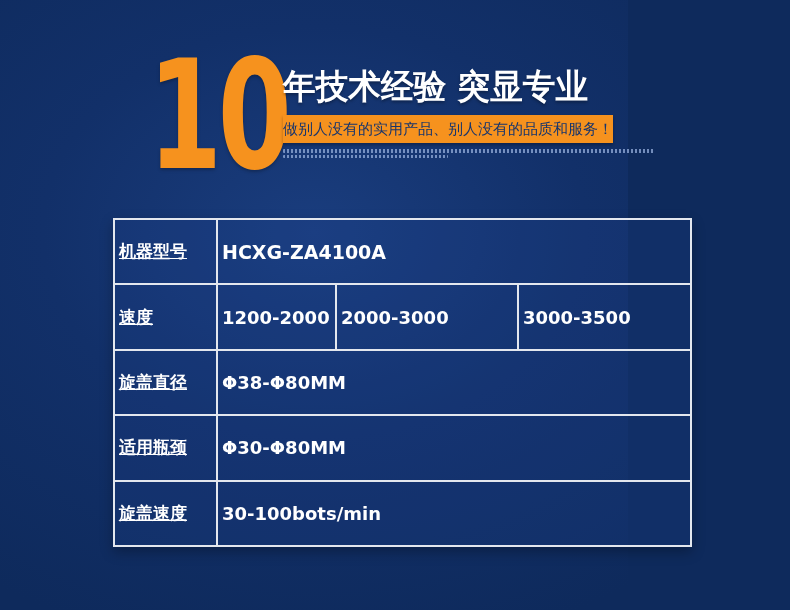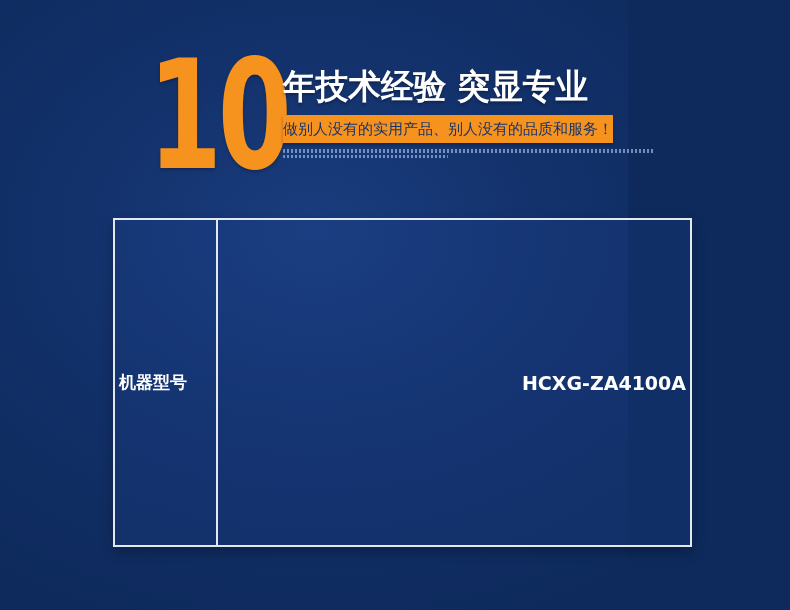--- a/index.html
+++ b/index.html
@@ -57,24 +57,24 @@
     background:rgba(30,70,145,.22);
     box-shadow:0 5px 12px rgba(0,0,0,.28);
   }
   table.spec td{
     border:2px solid var(--table-border);
     color:#ffffff;vertical-align:middle;
     white-space:pre-wrap;
     padding:2px 4px;
   }
   td.spec-label{
-    font-weight:bold;font-size:17px;text-align:left;padding-left:13px;
+    font-weight:bold;font-size:17px;text-align:left;padding-left:13px;text-decoration:underline;
   }
   td.spec-value{
-    font-weight:600;font-size:18px;text-align:right;
+    font-weight:600;font-size:18px;text-align:left;
   }
   tr.row-model td.spec-value{font-size:19px;font-weight:bold;}
 </style>
 </head>
 <body>
 
 <div class="canvas">
 
   <div class="hero">
     <div class="ten">10</div>
@@ -94,16 +94,34 @@
       <col style="width:103px">
       <col style="width:119px">
       <col style="width:182px">
       <col style="width:173px">
     </colgroup>
     <tbody id="spec-body">
         <tr class="row-model">
           <td class="spec-label">机器型号</td>
           <td class="spec-value" colspan="3">HCXG-ZA4100A</td>
         </tr>
+        <tr>
+          <td class="spec-label">速度</td>
+          <td class="spec-value">1200-2000</td>
+          <td class="spec-value">2000-3000</td>
+          <td class="spec-value">3000-3500</td>
+        </tr>
+        <tr>
+          <td class="spec-label">旋盖直径</td>
+          <td class="spec-value" colspan="3">Φ38-Φ80MM</td>
+        </tr>
+        <tr>
+          <td class="spec-label">适用瓶颈</td>
+          <td class="spec-value" colspan="3">Φ30-Φ80MM</td>
+        </tr>
+        <tr>
+          <td class="spec-label">旋盖速度</td>
+          <td class="spec-value" colspan="3">30-100bots/min</td>
+        </tr>
       </tbody>
   </table>
 
 </div>
 
 </body></html>

